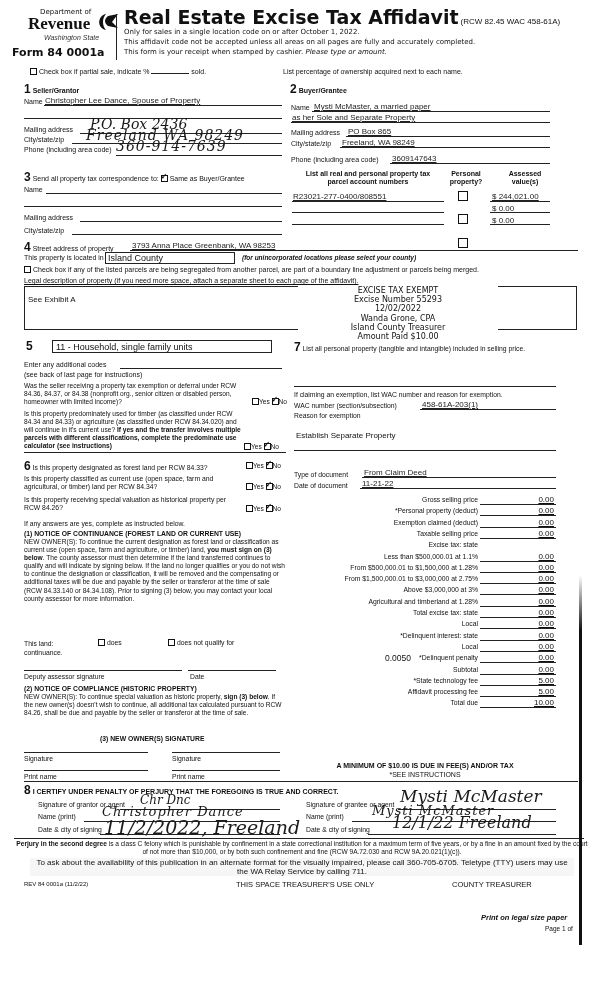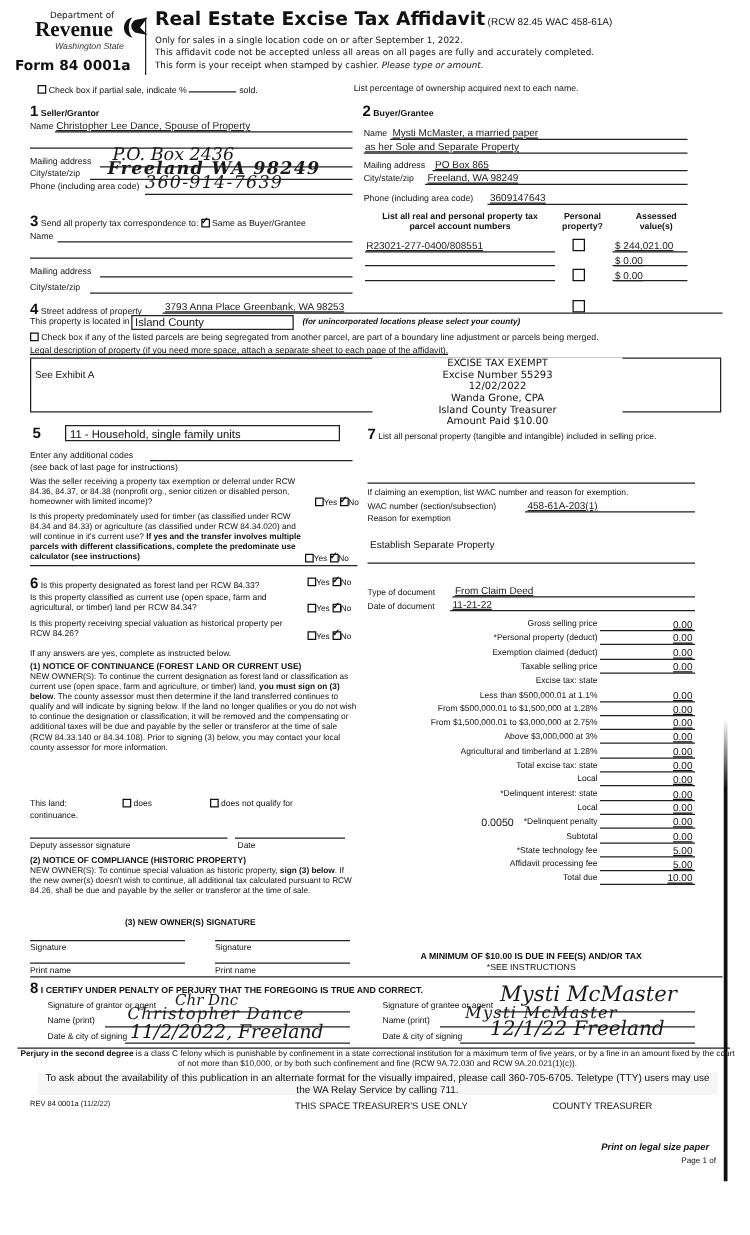--- a/index.html
+++ b/index.html
@@ -27,24 +27,24 @@
     <svg width="26" height="20" viewBox="0 0 26 20">
         <path d="M12 2 C4 3 2 16 12 18 C8 14 8 6 12 2 Z" fill="#111"></path>
         <path d="M14 4 L24 2 L18 10 L24 16 L14 14 C10 11 10 7 14 4 Z" fill="#111"></path>
       </svg>
   </div>
   <div class="ital" style="position:absolute;left:20px;top:26px;font-size:7px;color:#333;">Washington State</div>
 </div>
 <div class="abs bold sans" style="left:12px;top:46px;font-size:11px;">Form 84 0001a</div>
 <div class="abs" style="left:116px;top:14px;width:1px;height:46px;background:#222;"></div>
 <div class="abs" style="left:124px;top:6px;">
-  <span class="bold sans" style="font-size:15px;">Real Estate Excise Tax Affidavit</span>
+  <span class="bold sans" style="font-size:19px;">Real Estate Excise Tax Affidavit</span>
   <span style="font-size:8px;">(RCW 82.45 WAC 458-61A)</span>
 </div>
-<div class="abs sans" style="left:124px;top:28px;font-size:7px;">Only for sales in a single location code on or after September 1, 2022.</div>
+<div class="abs sans" style="left:124px;top:28px;font-size:7px;">Only for sales in a single location code on or after October 1, 2022.</div>
 <div class="abs sans" style="left:124px;top:38px;font-size:7px;">This affidavit code not be accepted unless all areas on all pages are fully and accurately completed.</div>
 <div class="abs sans" style="left:124px;top:48px;font-size:7px;">
   <span>This form is your receipt when stamped by cashier.</span>
   <span class="ital">Please type or amount.</span>
 </div>
 
 <div class="abs" style="left:30px;top:68px;font-size:7px;">
   <span class="box"></span>
   <span>Check box if partial sale, indicate %</span>
   <span style="display:inline-block;width:38px;border-bottom:1px solid #222;"></span>
@@ -57,21 +57,21 @@
   <span class="bold">Seller/Grantor</span>
 </div>
 <div class="abs" style="left:24px;top:98px;">Name</div>
 <div class="abs typed" style="left:45px;top:96px;font-size:8px;">Christopher Lee Dance, Spouse of Property</div>
 <div class="line" style="left:44px;top:105px;width:238px;"></div>
 <div class="line" style="left:24px;top:118px;width:258px;"></div>
 <div class="abs" style="left:24px;top:126px;">Mailing address</div>
 <div class="abs hand" style="left:90px;top:116px;font-size:14px;">P.O. Box 2436</div>
 <div class="line" style="left:80px;top:133px;width:202px;"></div>
 <div class="abs" style="left:24px;top:136px;">City/state/zip</div>
-<div class="abs hand" style="left:86px;top:127px;font-size:14px;letter-spacing:1px;font-weight:bold;">Freeland WA 98249</div>
+<div class="abs hand" style="left:86px;top:127px;font-size:14px;letter-spacing:1px;">Freeland WA 98249</div>
 <div class="line" style="left:72px;top:143px;width:210px;"></div>
 <div class="abs" style="left:24px;top:146px;">Phone (including area code)</div>
 <div class="abs hand" style="left:116px;top:138px;font-size:14px;letter-spacing:1px;">360-914-7639</div>
 <div class="line" style="left:116px;top:155px;width:166px;"></div>
 
 <div class="abs" style="left:290px;top:82px;">
   <span class="bignum">2</span>
   <span class="bold">Buyer/Grantee</span>
 </div>
 <div class="abs" style="left:291px;top:104px;">Name</div>
@@ -351,37 +351,37 @@
   <span class="bignum">8</span>
   <span class="bold">I CERTIFY UNDER PENALTY OF PERJURY THAT THE FOREGOING IS TRUE AND CORRECT.</span>
 </div>
 <div class="abs" style="left:38px;top:801px;font-size:6.8px;">Signature of grantor or agent</div>
 <div class="abs hand" style="left:140px;top:793px;font-size:12px;">Chr Dnc</div>
 <div class="line" style="left:120px;top:809px;width:160px;"></div>
 <div class="abs" style="left:38px;top:813px;font-size:6.8px;">Name (print)</div>
 <div class="abs hand" style="left:102px;top:804px;font-size:13px;letter-spacing:1px;">Christopher Dance</div>
 <div class="line" style="left:84px;top:821px;width:196px;"></div>
 <div class="abs" style="left:38px;top:826px;font-size:6.8px;">Date &amp; city of signing</div>
-<div class="abs hand" style="left:104px;top:816px;font-size:15px;text-align:right;">11/2/2022, Freeland</div>
+<div class="abs hand" style="left:104px;top:816px;font-size:19px;text-align:right;">11/2/2022, Freeland</div>
 <div class="line" style="left:100px;top:834px;width:180px;"></div>
 
 <div class="abs" style="left:306px;top:801px;font-size:6.8px;">Signature of grantee or agent</div>
 <div class="abs hand" style="left:400px;top:786px;font-size:17px;">Mysti McMaster</div>
 <div class="line" style="left:398px;top:809px;width:158px;"></div>
 <div class="abs" style="left:306px;top:813px;font-size:6.8px;">Name (print)</div>
 <div class="abs hand" style="left:372px;top:803px;font-size:13px;letter-spacing:1px;">Mysti McMaster</div>
 <div class="line" style="left:352px;top:821px;width:204px;"></div>
 <div class="abs" style="left:306px;top:826px;font-size:6.8px;">Date &amp; city of signing</div>
 <div class="abs hand" style="left:392px;top:813px;font-size:16px;">12/1/22  Freeland</div>
 <div class="line" style="left:368px;top:834px;width:188px;"></div>
 
 <div class="line" style="left:14px;top:838px;width:570px;"></div>
 <div class="abs" style="left:14px;top:840px;width:576px;text-align:center;font-size:6.6px;line-height:8px;">
   <span class="bold">Perjury in the second degree</span><span> is a class C felony which is punishable by confinement in a state correctional institution for a maximum term of five years, or by a fine in an amount fixed by the court of not more than $10,000, or by both such confinement and fine (RCW 9A.72.030 and RCW 9A.20.021(1)(c)).</span>
 </div>
 <div class="abs" style="left:30px;top:858px;width:544px;text-align:center;font-size:8px;line-height:9px;background:#f6f6f6;">To ask about the availability of this publication in an alternate format for the visually impaired, please call 360-705-6705. Teletype (TTY) users may use the WA Relay Service by calling 711.</div>
 <div class="abs" style="left:24px;top:881px;font-size:6px;">REV 84 0001a (11/2/22)</div>
 <div class="abs" style="left:236px;top:880px;font-size:7.5px;">THIS SPACE TREASURER'S USE ONLY</div>
-<div class="abs" style="left:442px;top:880px;font-size:7.5px;">COUNTY TREASURER</div>
+<div class="abs" style="left:452px;top:880px;font-size:7.5px;">COUNTY TREASURER</div>
 <div class="abs bold ital" style="left:481px;top:913px;font-size:7.5px;white-space:nowrap;">Print on legal size paper</div>
 <div class="abs" style="left:545px;top:925px;font-size:6.5px;">Page 1 of</div>
 <div class="abs" style="left:579px;top:575px;width:3px;height:370px;background:linear-gradient(to bottom, #fff 0%, #111 15%, #111 100%);"></div>
 <div class="abs" style="left:590px;top:905px;width:10px;height:40px;background:#fff;"></div>
 
 </body></html>

